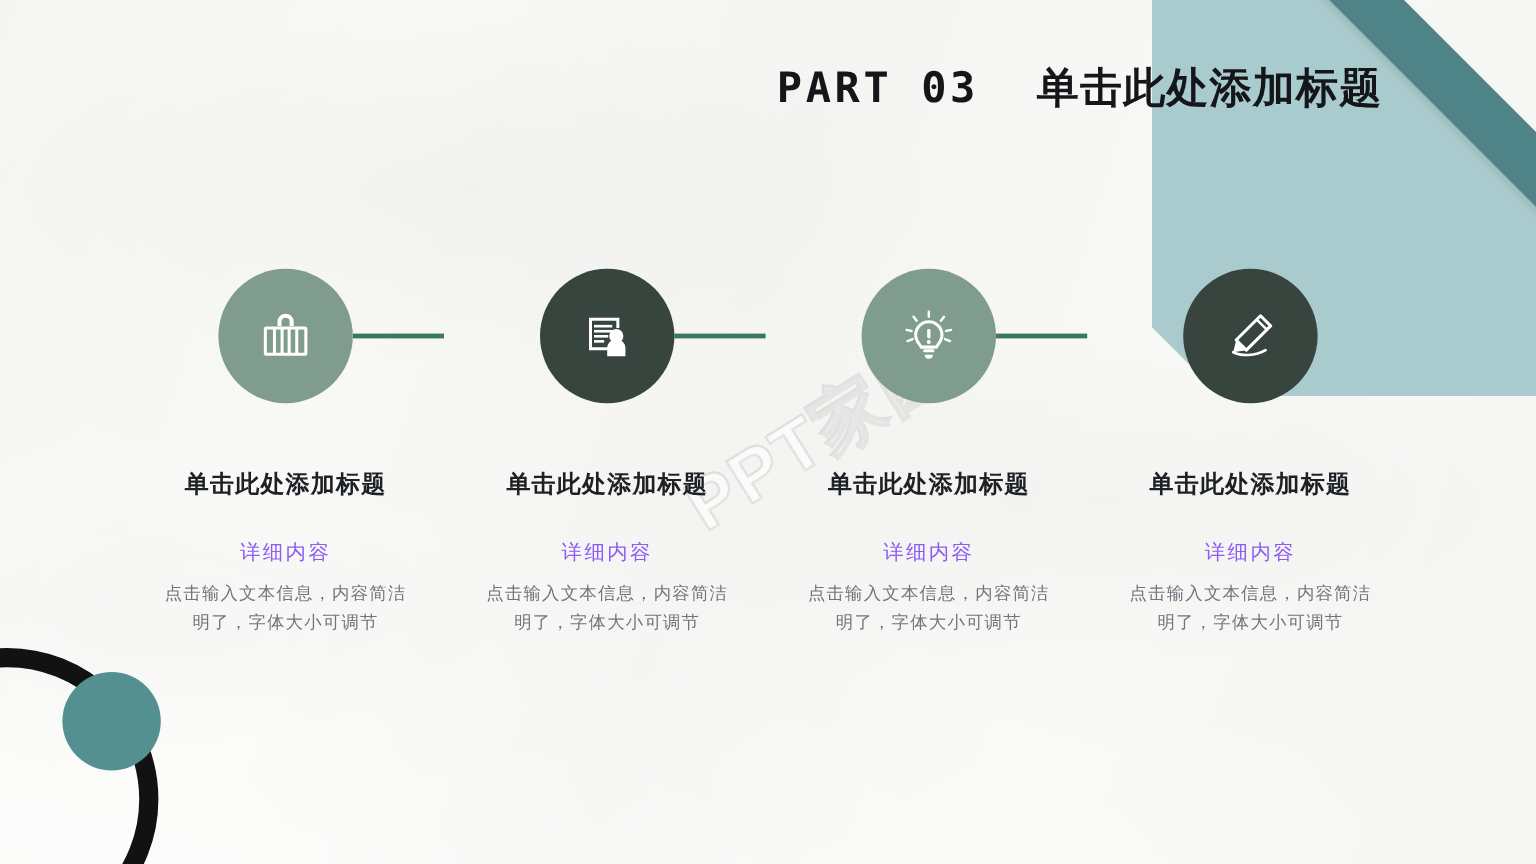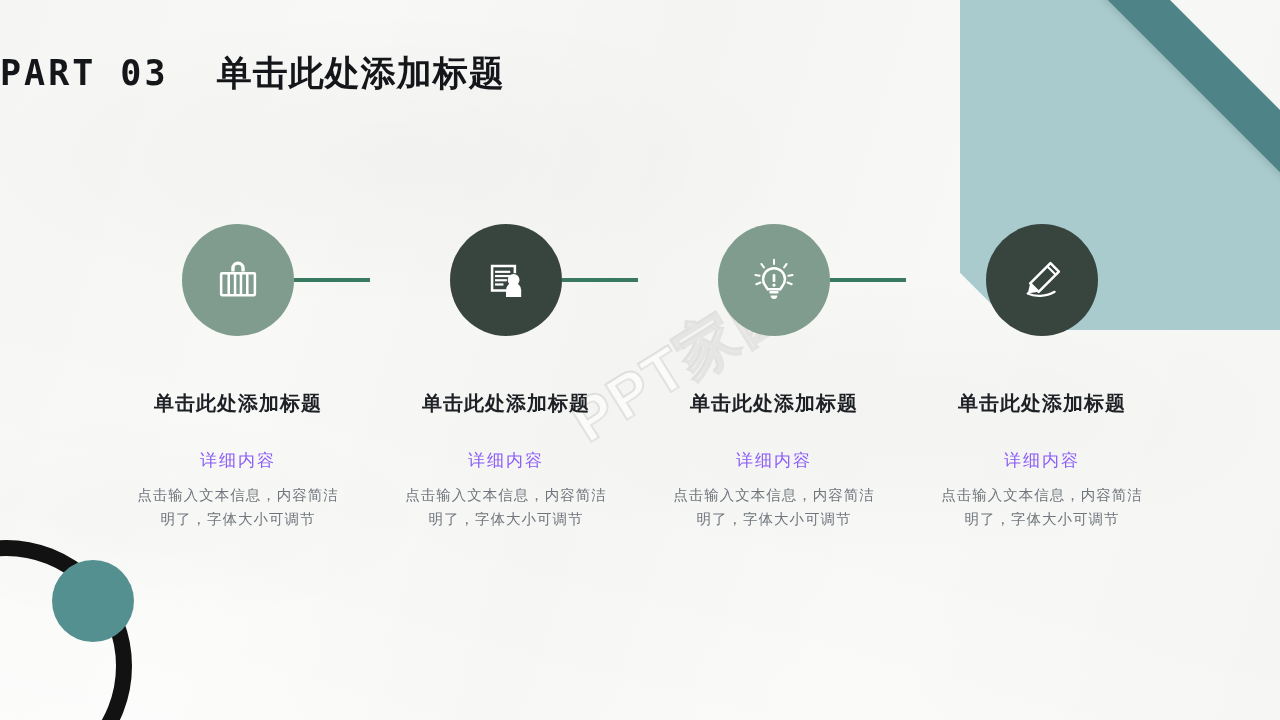--- a/index.html
+++ b/index.html
@@ -116,21 +116,21 @@
     user-select: none;
     line-height: 140px;
   }
 
   
   .title {
     position: absolute;
     top: 50px;
     left: 0;
     width: 1152px;
-    text-align: left;
+    text-align: right;
     font-size: 35px;
     font-weight: bold;
     color: #14161a;
     letter-spacing: 3px;
     white-space: pre;
     font-family: "DejaVu Sans Mono", "Liberation Mono", monospace;
     z-index: 5;
   }
   .title .cn {
     font-family: "DejaVu Sans", "Liberation Sans", sans-serif;

